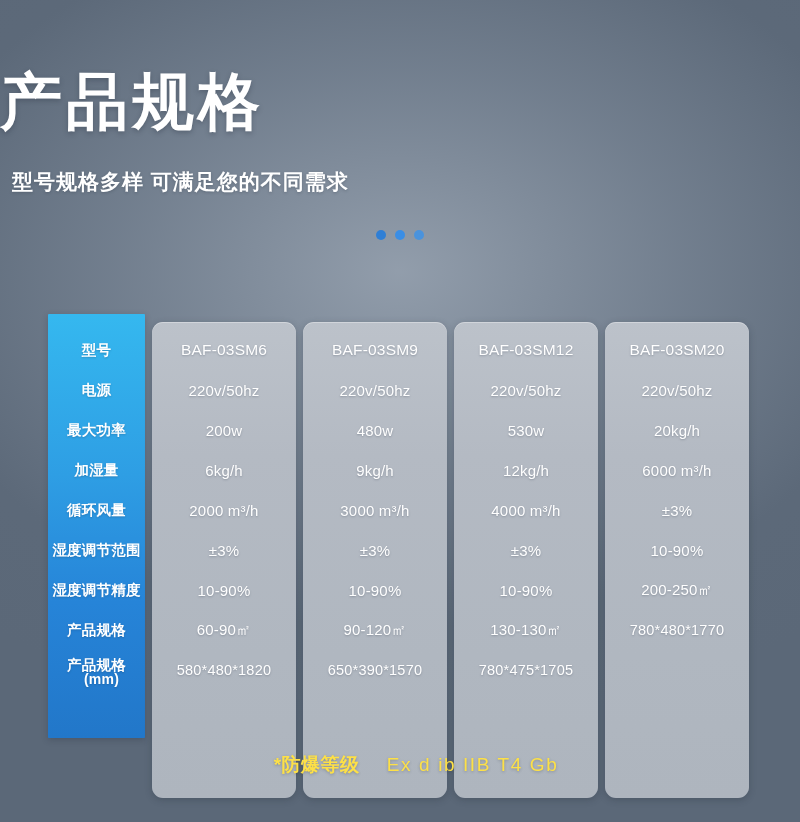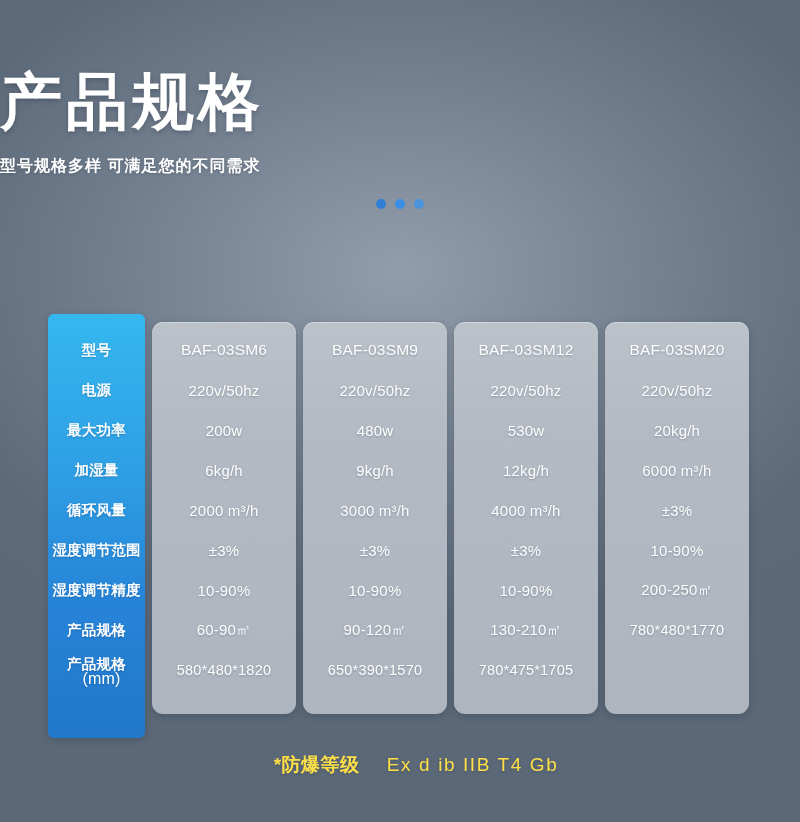--- a/index.html
+++ b/index.html
@@ -72,23 +72,23 @@
     margin: 0;
     padding-top: 70px;
     font-size: 62px;
     line-height: 1.02;
     font-weight: bold;
     color: #ffffff;
     letter-spacing: 4px;
     text-shadow: 0 2px 5px rgba(40,50,62,0.35);
   }
   .page-subtitle {
-    margin: 0;
+    margin: 12px;
     padding-top: 23px;
-    font-size: 16px;
+    font-size: 21px;
     font-weight: bold;
     color: #ffffff;
     letter-spacing: 1px;
     text-shadow: 0 1px 3px rgba(40,50,62,0.30);
   }
   .dots {
     margin: 0;
     padding-top: 22px;
     display: flex;
     justify-content: center;
@@ -108,21 +108,21 @@
     width: 710px;
     height: 430px;
   }
 
   .label-col {
     position: absolute;
     left: 0;
     top: 0;
     width: 97px;
     height: 424px;
-    border-radius: 6px;
+    border-radius: 1px;
     background: linear-gradient(180deg, #35b8ef 0%, #2e9ee4 38%, #2684d8 68%, #2277c9 100%);
     box-shadow: 0 2px 6px rgba(30,40,55,0.25);
     display: flex;
     flex-direction: column;
     padding-top: 16px;
     box-sizing: border-box;
   }
   .label-cell {
     height: 40px;
     display: flex;
@@ -134,38 +134,38 @@
     letter-spacing: 0.2px;
     white-space: nowrap;
     text-shadow: 0 1px 2px rgba(20,60,100,0.30);
   }
   .label-cell.two-line {
     flex-direction: column;
     line-height: 1.0;
     height: 44px;
   }
   .label-cell .sub {
-    font-size: 16px;
-    font-weight: normal;
+    font-size: 14px;
+    font-weight: bold;
     margin-top: -1px;
     margin-left: 10px;
   }
 
   .data-cols {
     position: absolute;
     left: 104px;
     top: 8px;
     width: 606px;
     height: 400px;
     display: flex;
     gap: 7px;
   }
   .data-col {
     width: 144px;
-    height: 392px;
+    height: 476px;
     border-radius: 11px;
     background: linear-gradient(180deg, #bcc2ca 0%, #b4bac3 28%, #b0b7c0 70%, #aeb5be 100%);
     box-shadow: 0 2px 7px rgba(35,45,58,0.28),
                 inset 0 1px 0 rgba(255,255,255,0.32);
     display: flex;
     flex-direction: column;
     padding-top: 8px;
     box-sizing: border-box;
   }
   .data-cell {
@@ -266,21 +266,21 @@
         </div>
 
         <div class="data-col">
           <div class="data-cell model">BAF-03SM12</div>
           <div class="data-cell">220v/50hz</div>
           <div class="data-cell">530w</div>
           <div class="data-cell">12kg/h</div>
           <div class="data-cell">4000 m³/h</div>
           <div class="data-cell">±3%</div>
           <div class="data-cell">10-90%</div>
-          <div class="data-cell">130-210㎡</div>
+          <div class="data-cell">130-130㎡</div>
           <div class="data-cell dim">780*475*1705</div>
         </div>
 
         <div class="data-col">
           <div class="data-cell model">BAF-03SM20</div>
           <div class="data-cell">220v/50hz</div>
           <div class="data-cell">20kg/h</div>
           <div class="data-cell">6000 m³/h</div>
           <div class="data-cell">±3%</div>
           <div class="data-cell">10-90%</div>

